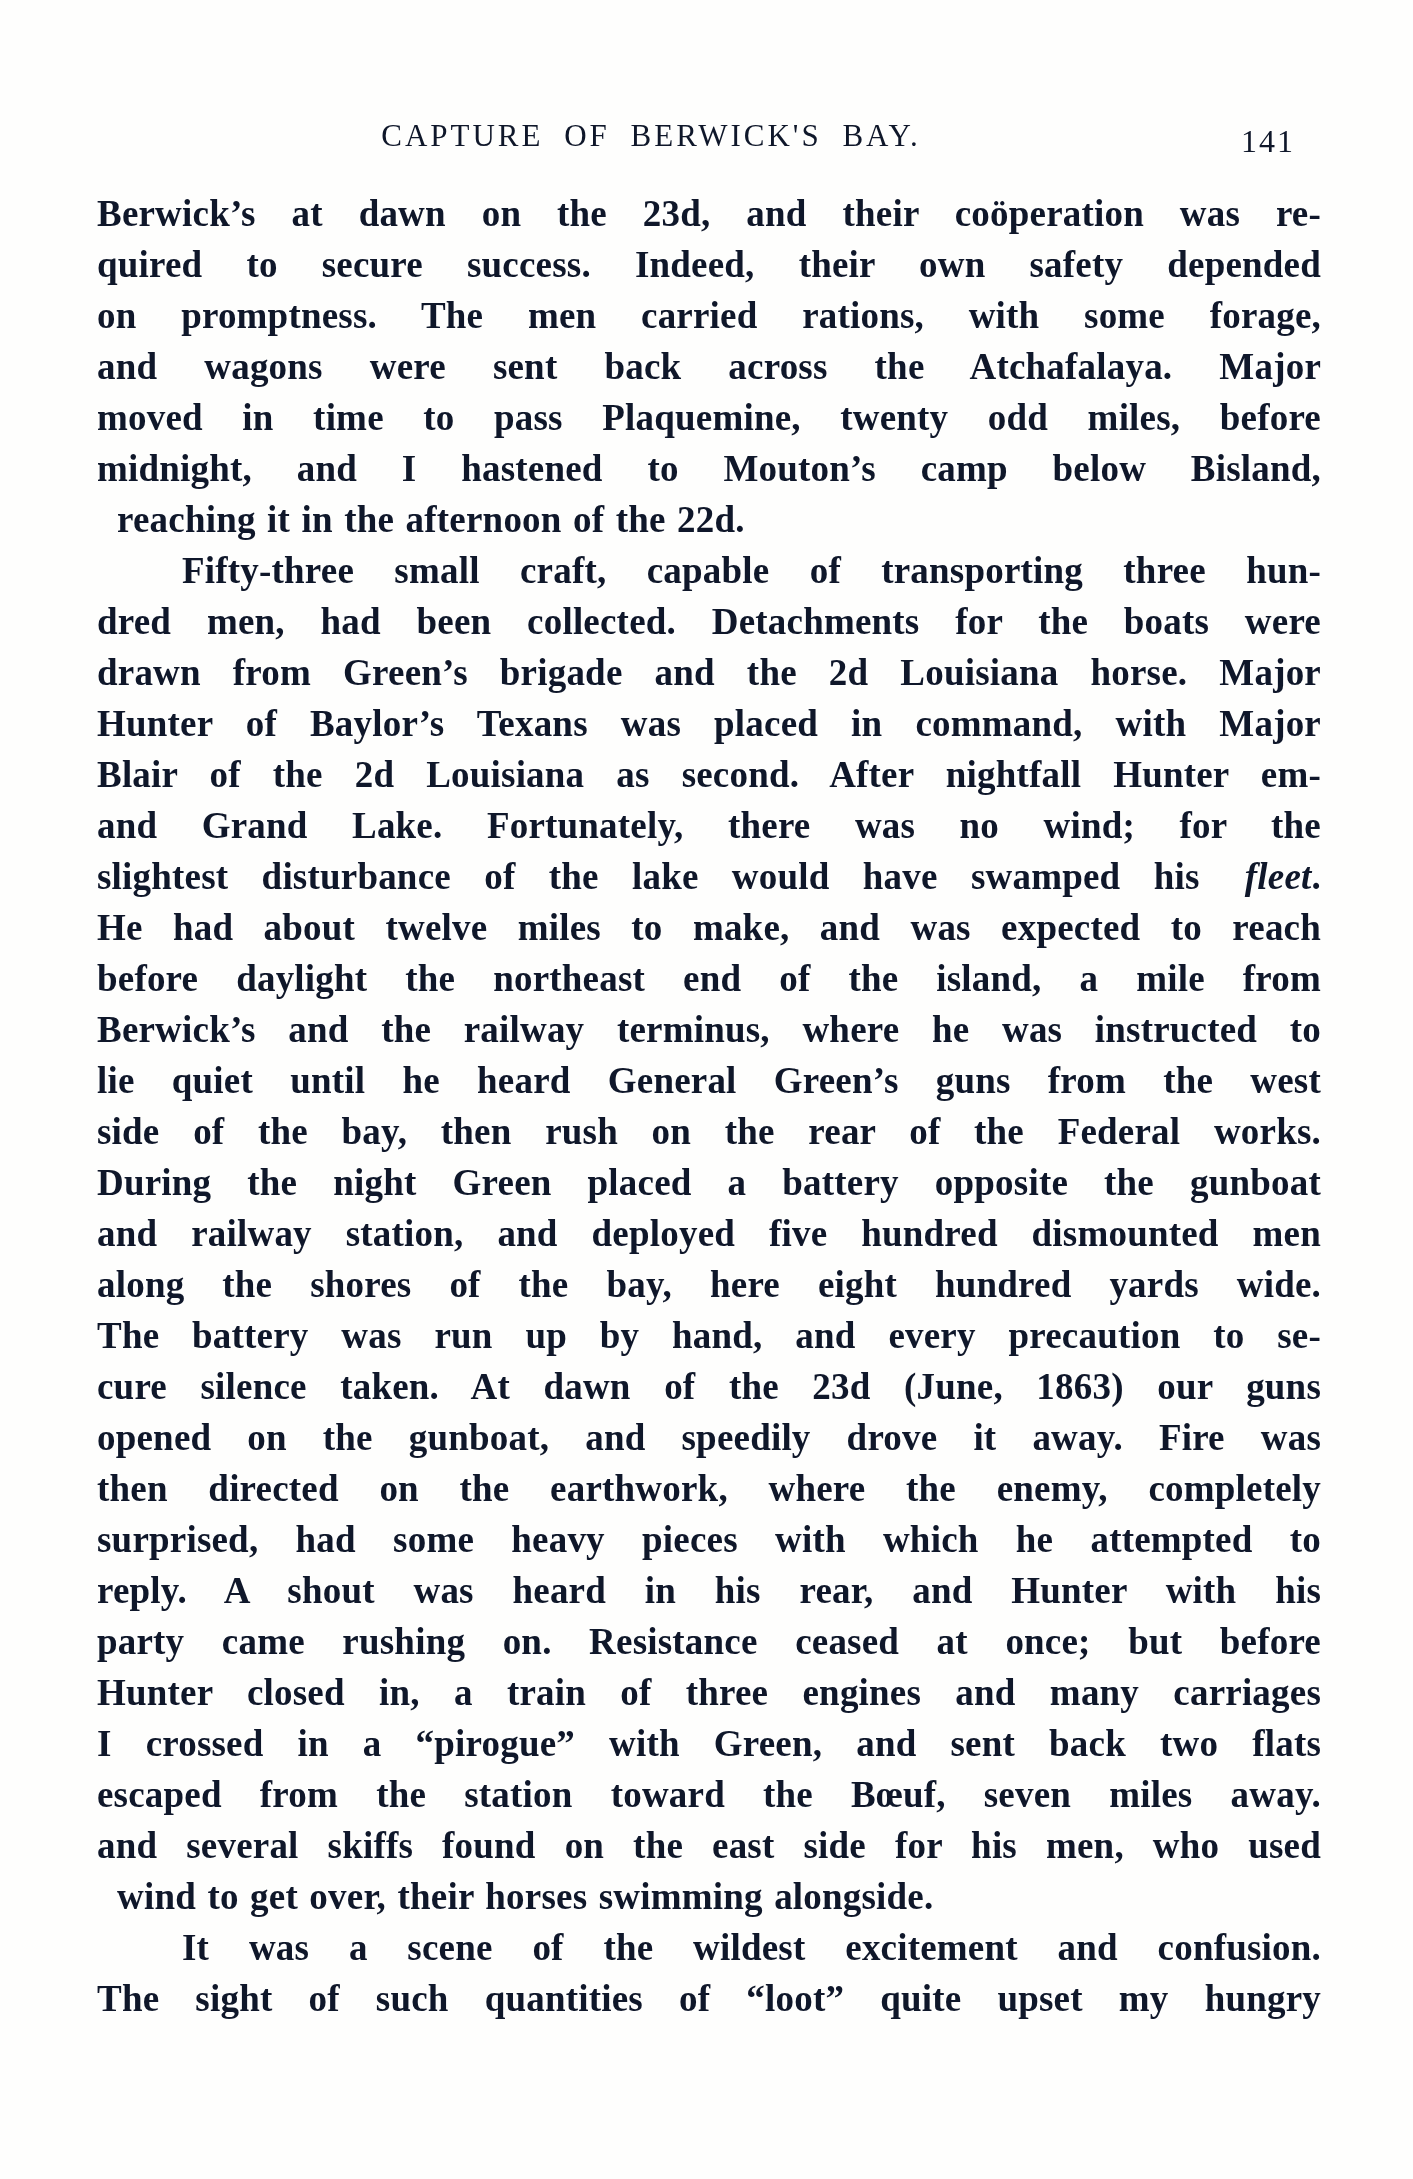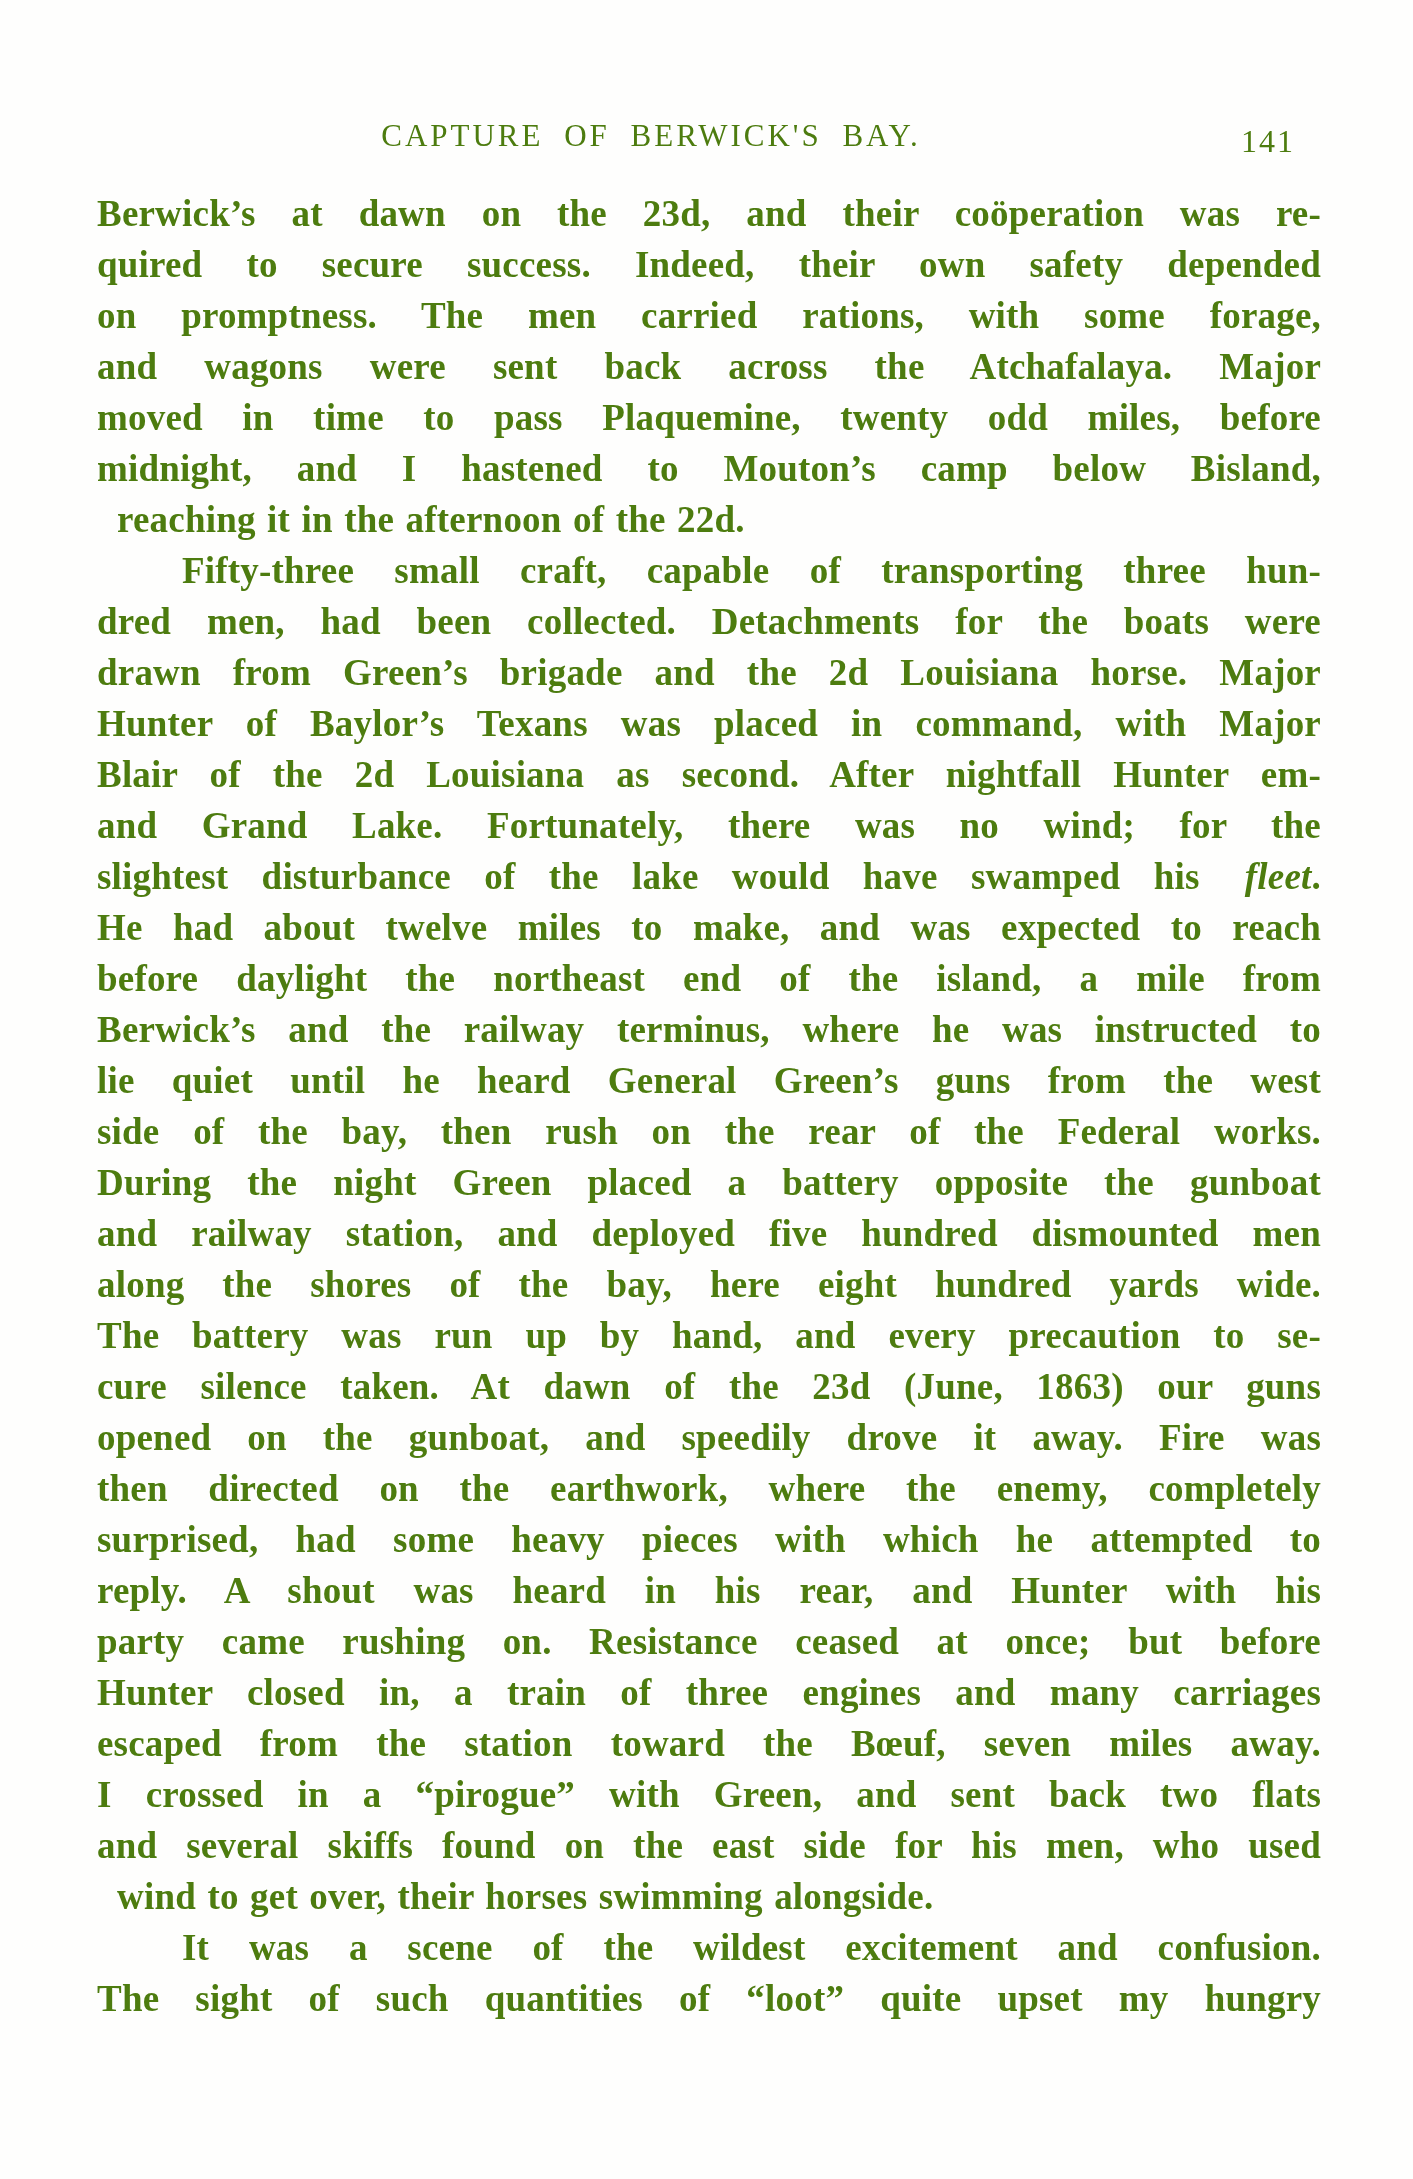--- a/index.html
+++ b/index.html
@@ -6,21 +6,21 @@
     margin: 0;
     padding: 0;
     background: #ffffff;
   }
   .page {
     position: relative;
     width: 1413px;
     height: 2179px;
     background: #fefefdff;
     font-family: "Liberation Serif", "DejaVu Serif", serif;
-    color: #4d7c0f;
+    color: #0f172a;
     overflow: hidden;
   }
   .content {
     position: absolute;
     left: 97px;
     top: 118px;
     width: 1224px;
   }
   .running-head {
     position: relative;
@@ -105,22 +105,22 @@
           <div class="line">and railway station, and deployed five hundred dismounted men</div>
           <div class="line">along the shores of the bay, here eight hundred yards wide.</div>
           <div class="line">The battery was run up by hand, and every precaution to se-</div>
           <div class="line">cure silence taken. At dawn of the 23d (June, 1863) our guns</div>
           <div class="line">opened on the gunboat, and speedily drove it away. Fire was</div>
           <div class="line">then directed on the earthwork, where the enemy, completely</div>
           <div class="line">surprised, had some heavy pieces with which he attempted to</div>
           <div class="line">reply. A shout was heard in his rear, and Hunter with his</div>
           <div class="line">party came rushing on. Resistance ceased at once; but before</div>
           <div class="line">Hunter closed in, a train of three engines and many carriages</div>
+          <div class="line">I crossed in a “pirogue” with Green, and sent back two flats</div>
           <div class="line">escaped from the station toward the Bœuf, seven miles away.</div>
-          <div class="line">I crossed in a “pirogue” with Green, and sent back two flats</div>
           <div class="line">and several skiffs found on the east side for his men, who used</div>
           <div class="line last">wind to get over, their horses swimming alongside.</div>
         </div>
         <div>
           <div class="line indent">It was a scene of the wildest excitement and confusion.</div>
           <div class="line">The sight of such quantities of “loot” quite upset my hungry</div>
         </div>
       </div>
   </div>
 </div>

